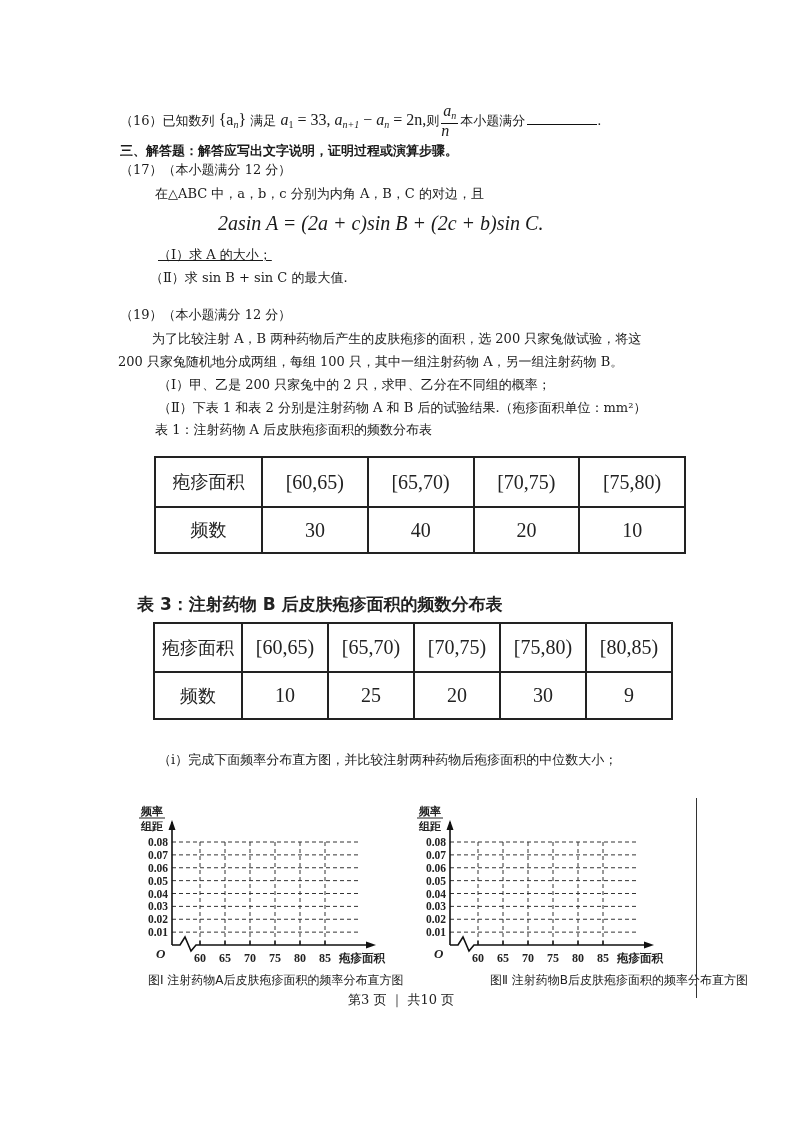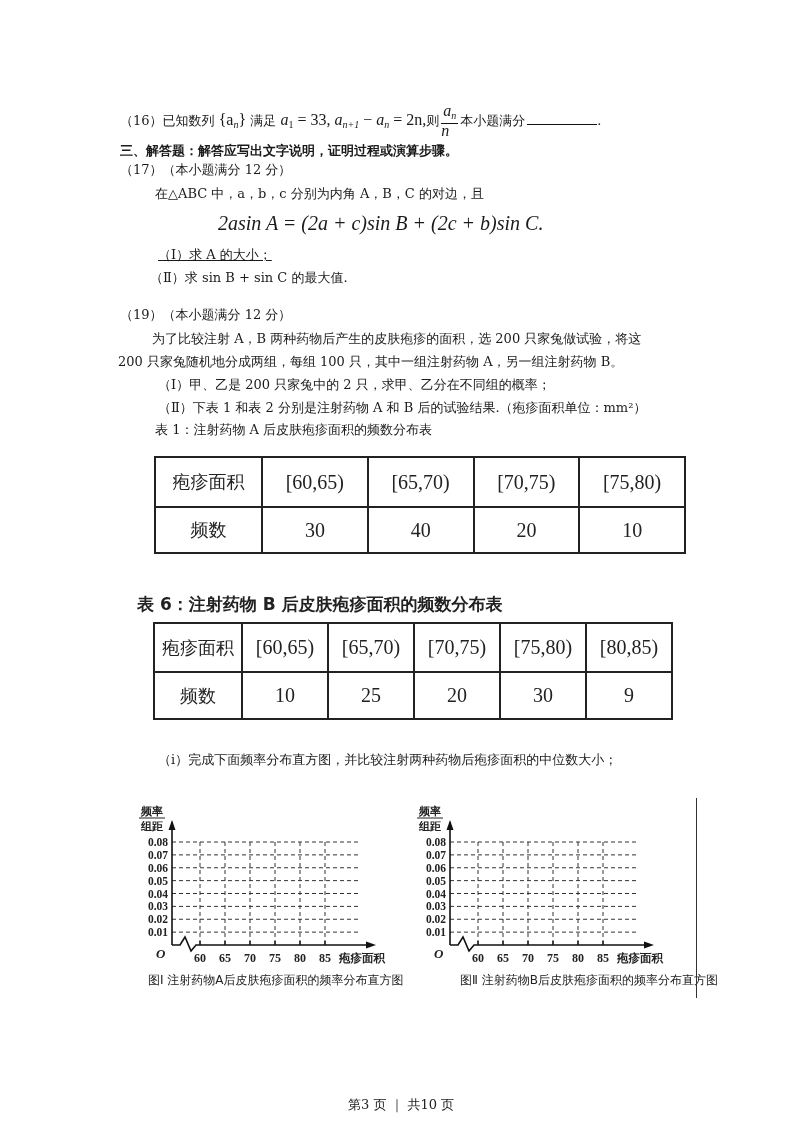--- a/index.html
+++ b/index.html
@@ -64,21 +64,21 @@
   <tr style="height:46px;">
     <td class="hd">频数</td>
     <td>30</td>
     <td>40</td>
     <td>20</td>
     <td>10</td>
   </tr>
 </tbody>
   </table>
 
-<div class="abs tbl2-title" style="left:137px; top:593px;">表 6：注射药物 B 后皮肤疱疹面积的频数分布表</div>
+<div class="abs tbl2-title" style="left:137px; top:593px;">表 3：注射药物 B 后皮肤疱疹面积的频数分布表</div>
 <table class="freq" style="left:153px; top:622px; width:520px; height:96px;">
   <tbody>
       <tr style="height:49px;">
     <td class="hd" style="width:86px;">疱疹面积</td>
     <td>[60,65)</td>
     <td>[65,70)</td>
     <td>[70,75)</td>
     <td>[75,80)</td>
     <td>[80,85)</td>
   </tr>
@@ -180,17 +180,17 @@
       <text x="195" y="162" font-size="12" text-anchor="middle">85</text>
       <line x1="42" y1="145" x2="42" y2="22" stroke="#111" stroke-width="1.6"></line>
       <path d="M38.5,30 L42,20 L45.5,30 Z" fill="#111"></path>
       <path d="M42,145 L50,145 L55,137 L61,151 L66,145 L238,145" fill="none" stroke="#111" stroke-width="1.6"></path>
       <path d="M236,141.5 L246,145 L236,148.5 Z" fill="#111"></path>
       <text x="26" y="158" font-size="13" font-style="italic">O</text>
       <text x="209" y="162" font-size="11.5">疱疹面积</text>
     </svg></div>
 
 <div class="abs caption" style="left:148px; top:972px;">图Ⅰ 注射药物A后皮肤疱疹面积的频率分布直方图</div>
-<div class="abs caption" style="left:412px; top:972px;padding-left:48px;">图Ⅱ 注射药物B后皮肤疱疹面积的频率分布直方图</div>
+<div class="abs caption" style="left:442px; top:972px;padding-left:48px;">图Ⅱ 注射药物B后皮肤疱疹面积的频率分布直方图</div>
 
 <div class="vline"></div>
 
-<div class="abs footer" style="left:348px; top:1096px;">第3 页 ｜ 共10 页</div>
+<div class="abs footer" style="left:348px; top:991px;">第3 页 ｜ 共10 页</div>
 
 </body></html>

